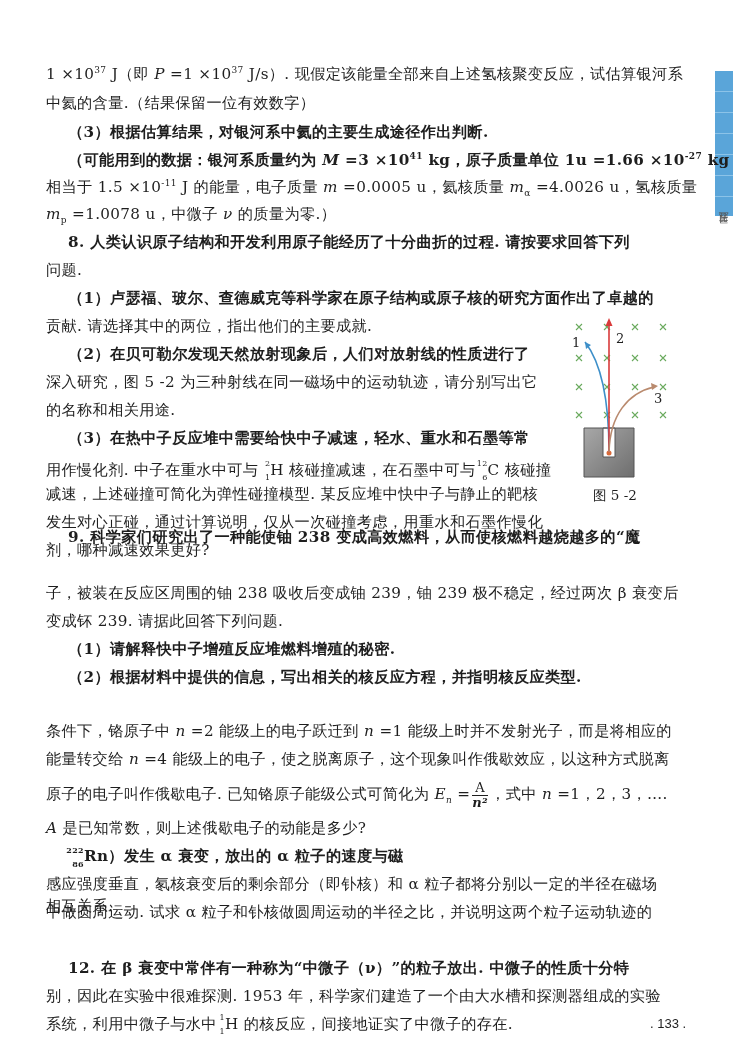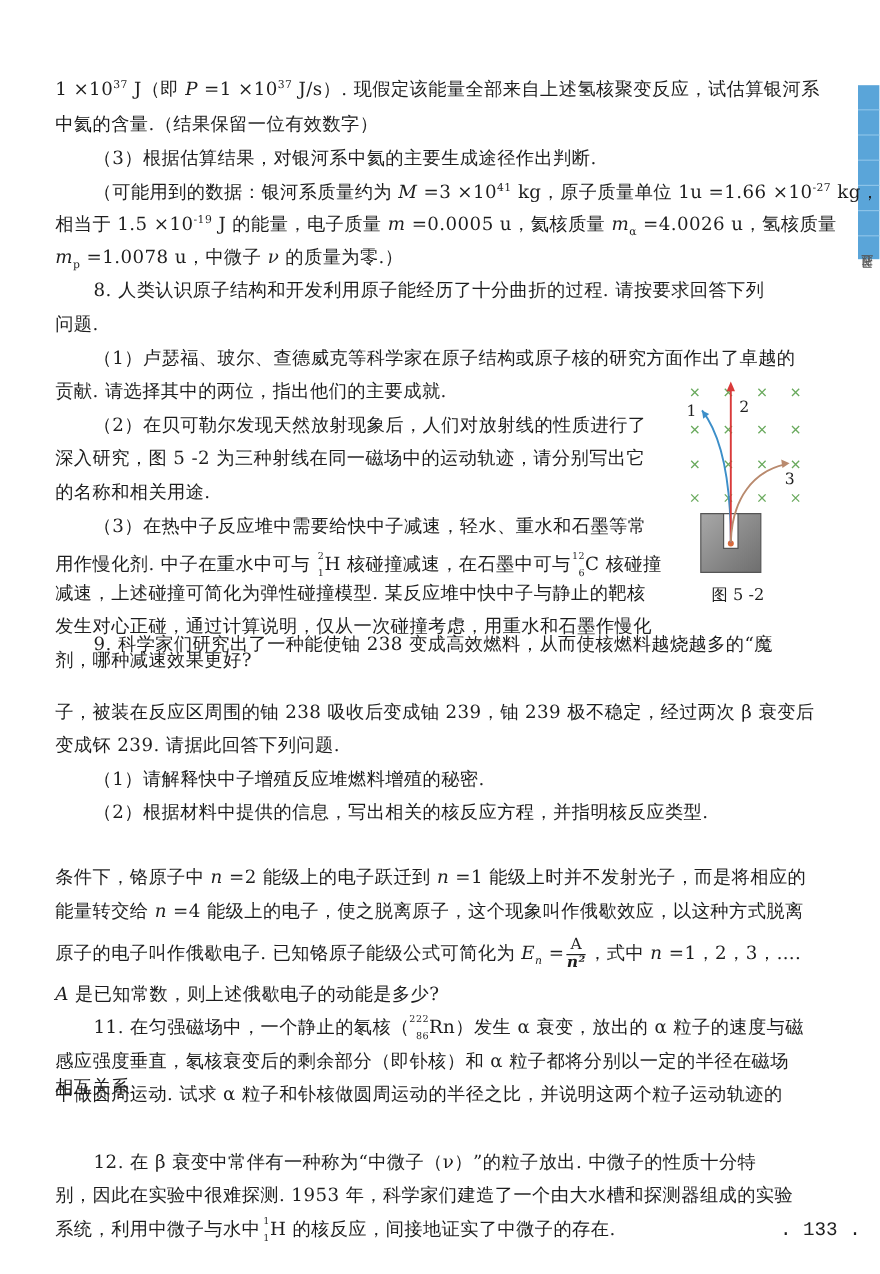--- a/index.html
+++ b/index.html
@@ -1,34 +1,34 @@
 <!DOCTYPE html>
 <html><head>
 <meta charset="utf-8">
 <style>
   html, body { margin: 0; padding: 0; background: #ffffff; }
   body { width: 733px; height: 1062px; position: relative; overflow: hidden;
          font-family: "DejaVu Serif", "Liberation Serif", serif; color: #1e1e1e; }
   .page { position: absolute; left: 0; top: 0; width: 733px; height: 1062px; }
   .line { position: absolute; left: 46px; font-size: 15.2px; line-height: 20px; white-space: nowrap; letter-spacing: 0.35px; }
-  .ind { left: 78px; }
+  .ind { left: 68px; font-weight: bold; }
   sup, sub { font-size: 9px; line-height: 0; }
   .iso { display: inline-block; position: relative; width: 12px; height: 14px; vertical-align: middle; }
   .iso .t { position: absolute; top: -4px; right: 0; font-size: 8px; line-height: 8px; }
   .iso .b { position: absolute; bottom: -4px; right: 0; font-size: 8px; line-height: 8px; }
   .frac { display: inline-block; vertical-align: middle; text-align: center; font-size: 13px; line-height: 14px; margin: 0 2px; }
   .frac .num { display: block; border-bottom: 1px solid #1e1e1e; padding: 0 1px; }
   .frac .den { display: block; font-weight: bold; }
   .side-tab { position: absolute; left: 715px; top: 71px; width: 18px; height: 145px; background: #5aa5d9; }
   .side-tab .seg { height: 20px; border-bottom: 1px solid #8cc3e8; }
   .side-label { position: absolute; left: 717px; top: 228px; width: 14px; font-size: 10px; color: #555;
                 writing-mode: vertical-rl; transform: rotate(180deg); letter-spacing: 1px; }
   .figure { position: absolute; left: 568px; top: 315px; width: 110px; height: 190px; }
   .caption { position: absolute; left: 593px; top: 487px; font-size: 13.5px; color: #1e1e1e; }
-  .page-num { position: absolute; left: 650px; top: 1016px; font-size: 16px; font-family: Liberation Mono, monospace; }
+  .page-num { position: absolute; left: 650px; top: 1016px; font-size: 13px; font-family: Liberation Sans, sans-serif; }
   i.v { font-style: italic; }
 </style>
 </head>
 <body>
 
 <div class="page">
 
   <div class="side-tab">
     <div class="seg"></div>
       <div class="seg"></div>
@@ -41,21 +41,21 @@
 
   <div class="line" style="top:64px">
     <span>1 ×10</span><sup>37</sup><span> J（即 </span><i class="v">P</i><span> =1 ×10</span><sup>37</sup><span> J/s）. 现假定该能量全部来自上述氢核聚变反应，试估算银河系</span>
   </div>
   <div class="line" style="top:93px">中氦的含量.（结果保留一位有效数字）</div>
   <div class="line ind" style="top:122px">（3）根据估算结果，对银河系中氦的主要生成途径作出判断.</div>
   <div class="line ind" style="top:150px">
     <span>（可能用到的数据：银河系质量约为 </span><i class="v">M</i><span> =3 ×10</span><sup>41</sup><span> kg，原子质量单位 1u =1.66 ×10</span><sup>-27</sup><span> kg，1u</span>
   </div>
   <div class="line" style="top:177px">
-    <span>相当于 1.5 ×10</span><sup>-19</sup><span> J 的能量，电子质量 </span><i class="v">m</i><span> =0.0005 u，氦核质量 </span><i class="v">m</i><sub>α</sub><span> =4.0026 u，氢核质量</span>
+    <span>相当于 1.5 ×10</span><sup>-11</sup><span> J 的能量，电子质量 </span><i class="v">m</i><span> =0.0005 u，氦核质量 </span><i class="v">m</i><sub>α</sub><span> =4.0026 u，氢核质量</span>
   </div>
   <div class="line" style="top:204px">
     <i class="v">m</i><sub>p</sub><span> =1.0078 u，中微子 </span><i class="v">ν</i><span> 的质量为零.）</span>
   </div>
   <div class="line ind" style="top:232px">8. 人类认识原子结构和开发利用原子能经历了十分曲折的过程. 请按要求回答下列</div>
   <div class="line" style="top:260px">问题.</div>
   <div class="line ind" style="top:288px">（1）卢瑟福、玻尔、查德威克等科学家在原子结构或原子核的研究方面作出了卓越的</div>
   <div class="line" style="top:316px">贡献. 请选择其中的两位，指出他们的主要成就.</div>
   <div class="line ind" style="top:344px">（2）在贝可勒尔发现天然放射现象后，人们对放射线的性质进行了</div>
   <div class="line" style="top:372px">深入研究，图 5 -2 为三种射线在同一磁场中的运动轨迹，请分别写出它</div>
@@ -152,21 +152,21 @@
     <span>能量转交给 </span><i class="v">n</i><span> =4 能级上的电子，使之脱离原子，这个现象叫作俄歇效应，以这种方式脱离</span>
   </div>
   <div class="line" style="top:777px; line-height:34px">
     <span>原子的电子叫作俄歇电子. 已知铬原子能级公式可简化为 </span><i class="v">E</i><sub style="font-style:italic">n</sub><span> =</span><span class="frac"><span class="num">A</span><span class="den" style="font-style:italic">n²</span></span><span>，式中 </span><i class="v">n</i><span> =1，2，3，….</span>
   </div>
   <div class="line" style="top:818px">
     <i class="v">A</i><span> 是已知常数，则上述俄歇电子的动能是多少?</span>
   </div>
 
   <div class="line ind" style="top:846px">
-    <span>11. 在匀强磁场中，一个静止的氡核（</span><span class="iso" style="width:16px"><span class="t">222</span><span class="b">86</span></span><span>Rn）发生 α 衰变，放出的 α 粒子的速度与磁</span>
+    <span class="iso" style="width:16px"><span class="t">222</span><span class="b">86</span></span><span>Rn）发生 α 衰变，放出的 α 粒子的速度与磁</span>
   </div>
   <div class="line" style="top:902px">中做圆周运动. 试求 α 粒子和钋核做圆周运动的半径之比，并说明这两个粒子运动轨迹的</div>
   <div class="line" style="top:874px">感应强度垂直，氡核衰变后的剩余部分（即钋核）和 α 粒子都将分别以一定的半径在磁场</div>
   <div class="line" style="top:896px">相互关系.</div>
 
   <div class="line ind" style="top:958px">12. 在 β 衰变中常伴有一种称为“中微子（ν）”的粒子放出. 中微子的性质十分特</div>
   <div class="line" style="top:986px">别，因此在实验中很难探测. 1953 年，科学家们建造了一个由大水槽和探测器组成的实验</div>
   <div class="line" style="top:1014px">
     <span>系统，利用中微子与水中</span><span class="iso" style="width:8px"><span class="t">1</span><span class="b">1</span></span><span>H 的核反应，间接地证实了中微子的存在.</span>
   </div>

